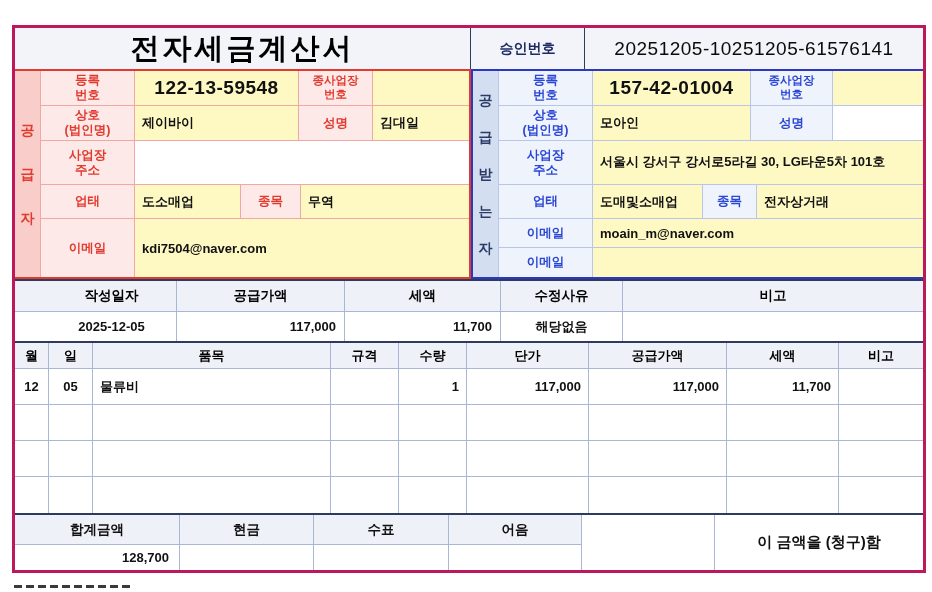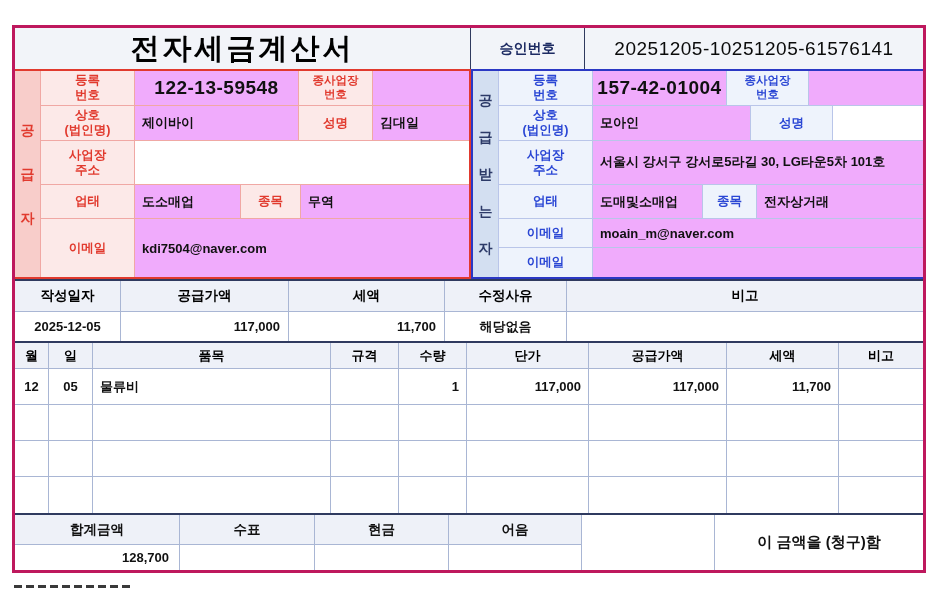--- a/index.html
+++ b/index.html
@@ -35,40 +35,40 @@
   .buyer .strip{background:#d3dff1;color:#2c3a68;border-right:1px solid #b9c5e9;line-height:37px;}
   .prows{flex:1;display:flex;flex-direction:column;}
   .prow{display:flex;}
   .supplier .prow{border-bottom:1px solid #f0a8a4;}
   .buyer .prow{border-bottom:1px solid #b9c5e9;}
   .supplier .prow:last-child,.buyer .prow:last-child{border-bottom:none;}
   .plab{display:flex;align-items:center;justify-content:center;text-align:center;
     font-weight:bold;font-size:12.5px;line-height:1.2;white-space:pre-line;}
   .supplier .plab{background:#fce9e8;color:#e13a2e;border-right:1px solid #f0a8a4;}
   .buyer .plab{background:#eef3fc;color:#2a46d4;border-right:1px solid #b9c5e9;}
-  .pval{display:flex;align-items:center;background:#f0abfc;font-size:13px;font-weight:bold;
+  .pval{display:flex;align-items:center;background:#fef9c3;font-size:13px;font-weight:bold;
     padding:2px 7px;color:#111;}
   .supplier .pval{border-right:1px solid #f0a8a4;}
   .buyer .pval{border-right:1px solid #b9c5e9;}
   .pval:last-child{border-right:none !important;}
   .pval.center{justify-content:center;padding:0;}
   .pval.big{font-size:19px;letter-spacing:0.5px;}
   .pval.wrap{line-height:1.3;}
   .w94{width:94px;flex:none;}
   .grow{flex:1;}
 
   
   .summary{border-top:2px solid #2f3a5f;}
   .srow{display:flex;}
   .scell{display:flex;align-items:center;border-right:1px solid #a9b6d4;padding:0 8px;}
   .scell:last-child{border-right:none;}
   .srow.head{height:31px;background:#eef1f8;border-bottom:1px solid #a9b6d4;}
   .srow.head .scell{justify-content:center;font-weight:bold;font-size:13.5px;color:#000;padding:0;}
   .srow.vals{height:29px;background:#fff;font-size:13px;font-weight:bold;}
-  .sc1{width:106px;flex:none;} .sc2{width:168px;flex:none;}
+  .sc1{width:130px;flex:none;margin-left:32px;} .sc2{width:168px;flex:none;}
   .sc3{width:156px;flex:none;} .sc4{width:122px;flex:none;} .sc5{flex:1;}
   .ctr{justify-content:center !important;}
   .rgt{justify-content:flex-end !important;}
 
   
   .items{border-top:2px solid #2f3a5f;}
   .irow{display:flex;border-bottom:1px solid #a9b6d4;}
   .irow:last-child{border-bottom:none;}
   .icell{display:flex;align-items:center;border-right:1px solid #a9b6d4;padding:0 7px;
     font-size:13px;font-weight:bold;}
@@ -151,21 +151,21 @@
     <div class="party buyer">
       <div class="strip">공
 급
 받
 는
 자</div>
       <div class="prows">
         <div class="prow" style="height:35px">
           <div class="plab w94">등록
 번호</div>
-          <div class="pval center big" style="width:134px;flex:none">157-42-01004</div>
+          <div class="pval center big" style="width:158px;flex:none">157-42-01004</div>
           <div class="plab" style="width:82px;flex:none;font-size:11.5px">종사업장
 번호</div>
           <div class="pval grow"></div>
         </div>
         <div class="prow" style="height:35px">
           <div class="plab w94">상호
 (법인명)</div>
           <div class="pval" style="width:158px;flex:none">모아인</div>
           <div class="plab" style="width:82px;flex:none">성명</div>
         </div>
@@ -266,28 +266,28 @@
       <div class="icell ic8"></div>
       <div class="icell ic9"></div>
     </div>
   </div>
 
   <div class="totals">
     <div class="tcol tc1">
       <div class="th">합계금액</div>
       <div class="tv">128,700</div>
     </div>
+    <div class="tcol tc2">
+      <div class="th">현금</div>
+      <div class="tv"></div>
+    </div>
     <div class="tcol tc3">
       <div class="th">수표</div>
       <div class="tv"></div>
     </div>
-    <div class="tcol tc2">
-      <div class="th">현금</div>
-      <div class="tv"></div>
-    </div>
     <div class="tcol tc4">
       <div class="th">어음</div>
       <div class="tv"></div>
     </div>
     <div class="tcol tc5">
       <div class="tv"></div>
     </div>
     <div class="tnote">이 금액을 (청구)함</div>
   </div>
 

